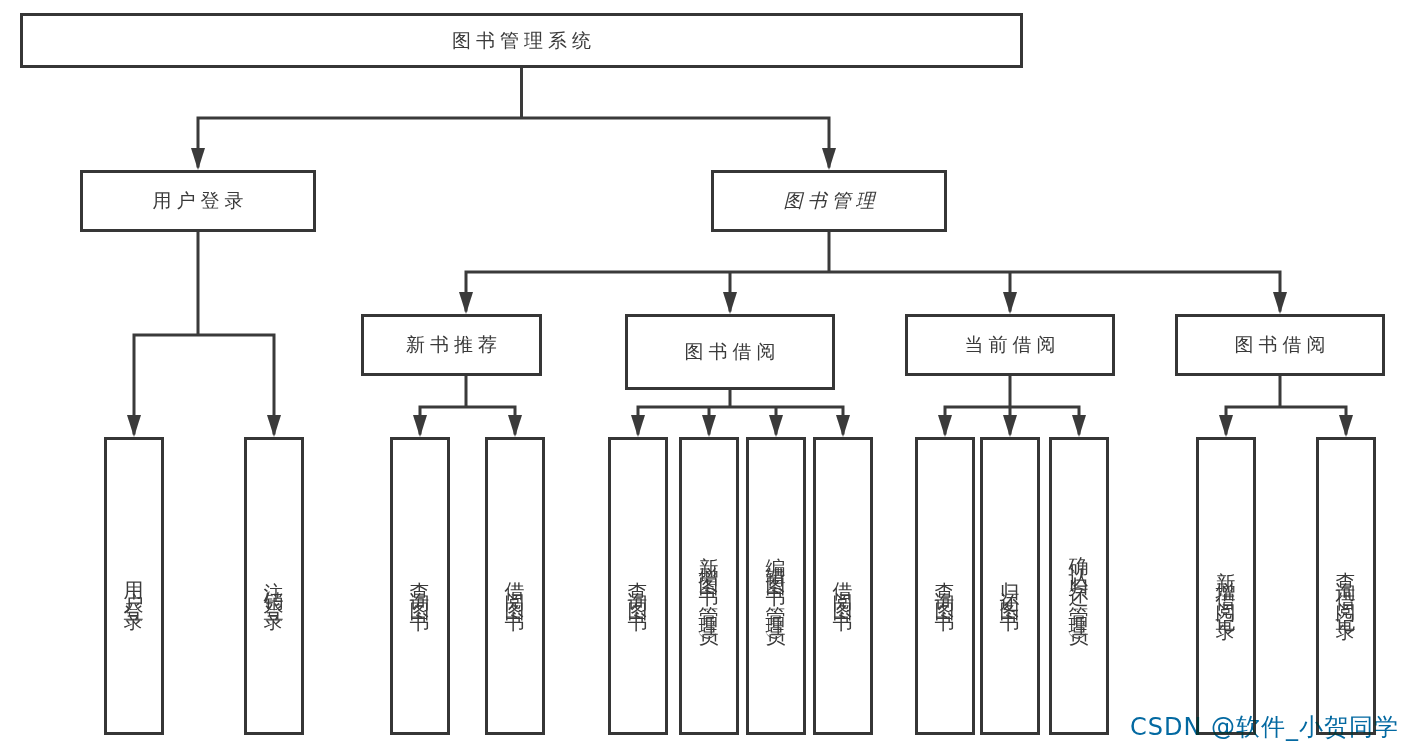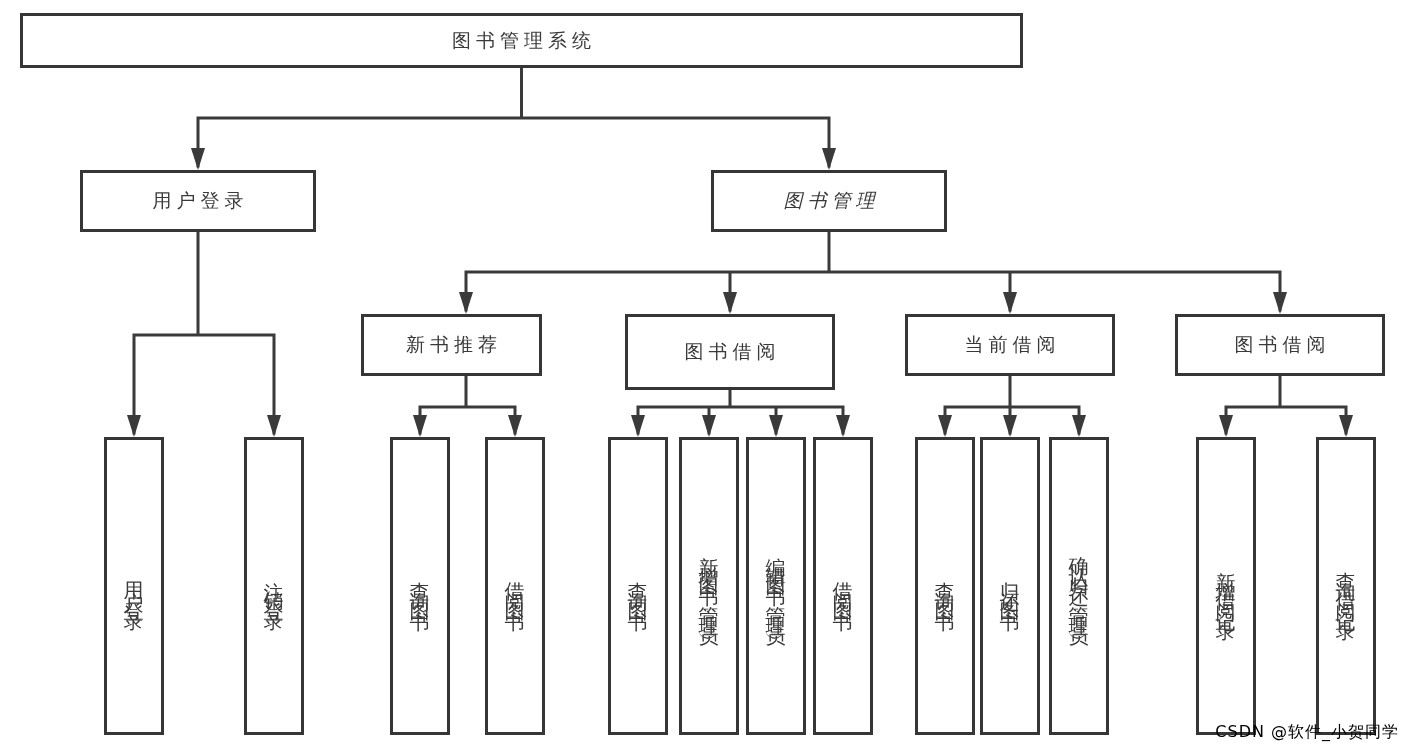--- a/index.html
+++ b/index.html
@@ -16,21 +16,21 @@
   .hlabel{
     font-size:19px;letter-spacing:5px;color:#3a3a3a;white-space:nowrap;
     text-indent:5px; 
   }
   .vtext{
     writing-mode:vertical-lr;font-size:20px;letter-spacing:10px;color:#3a3a3a;
     line-height:1;
   }
   .watermark{
     position:absolute;right:6px;bottom:4px;z-index:3;
-    font-size:16px;letter-spacing:1px;color:#000000;mix-blend-mode:darken;
+    font-size:24px;letter-spacing:1px;color:#0369a1;mix-blend-mode:darken;
     white-space:nowrap;
   }
   
   #b-root   {left:20px;  top:13px;  width:1003px;height:55px;}
   #b-login  {left:80px;  top:170px; width:236px; height:62px;}
   #b-mgmt   {left:711px; top:170px; width:236px; height:62px;font-style:italic;}
   #b-l3-0   {left:361px; top:314px; width:181px; height:62px;}
   #b-l3-1   {left:625px; top:314px; width:210px; height:76px;}
   #b-l3-2   {left:905px; top:314px; width:210px; height:62px;font-family:Liberation Mono, monospace;}
   #b-l3-3   {left:1175px;top:314px; width:210px; height:62px;}

